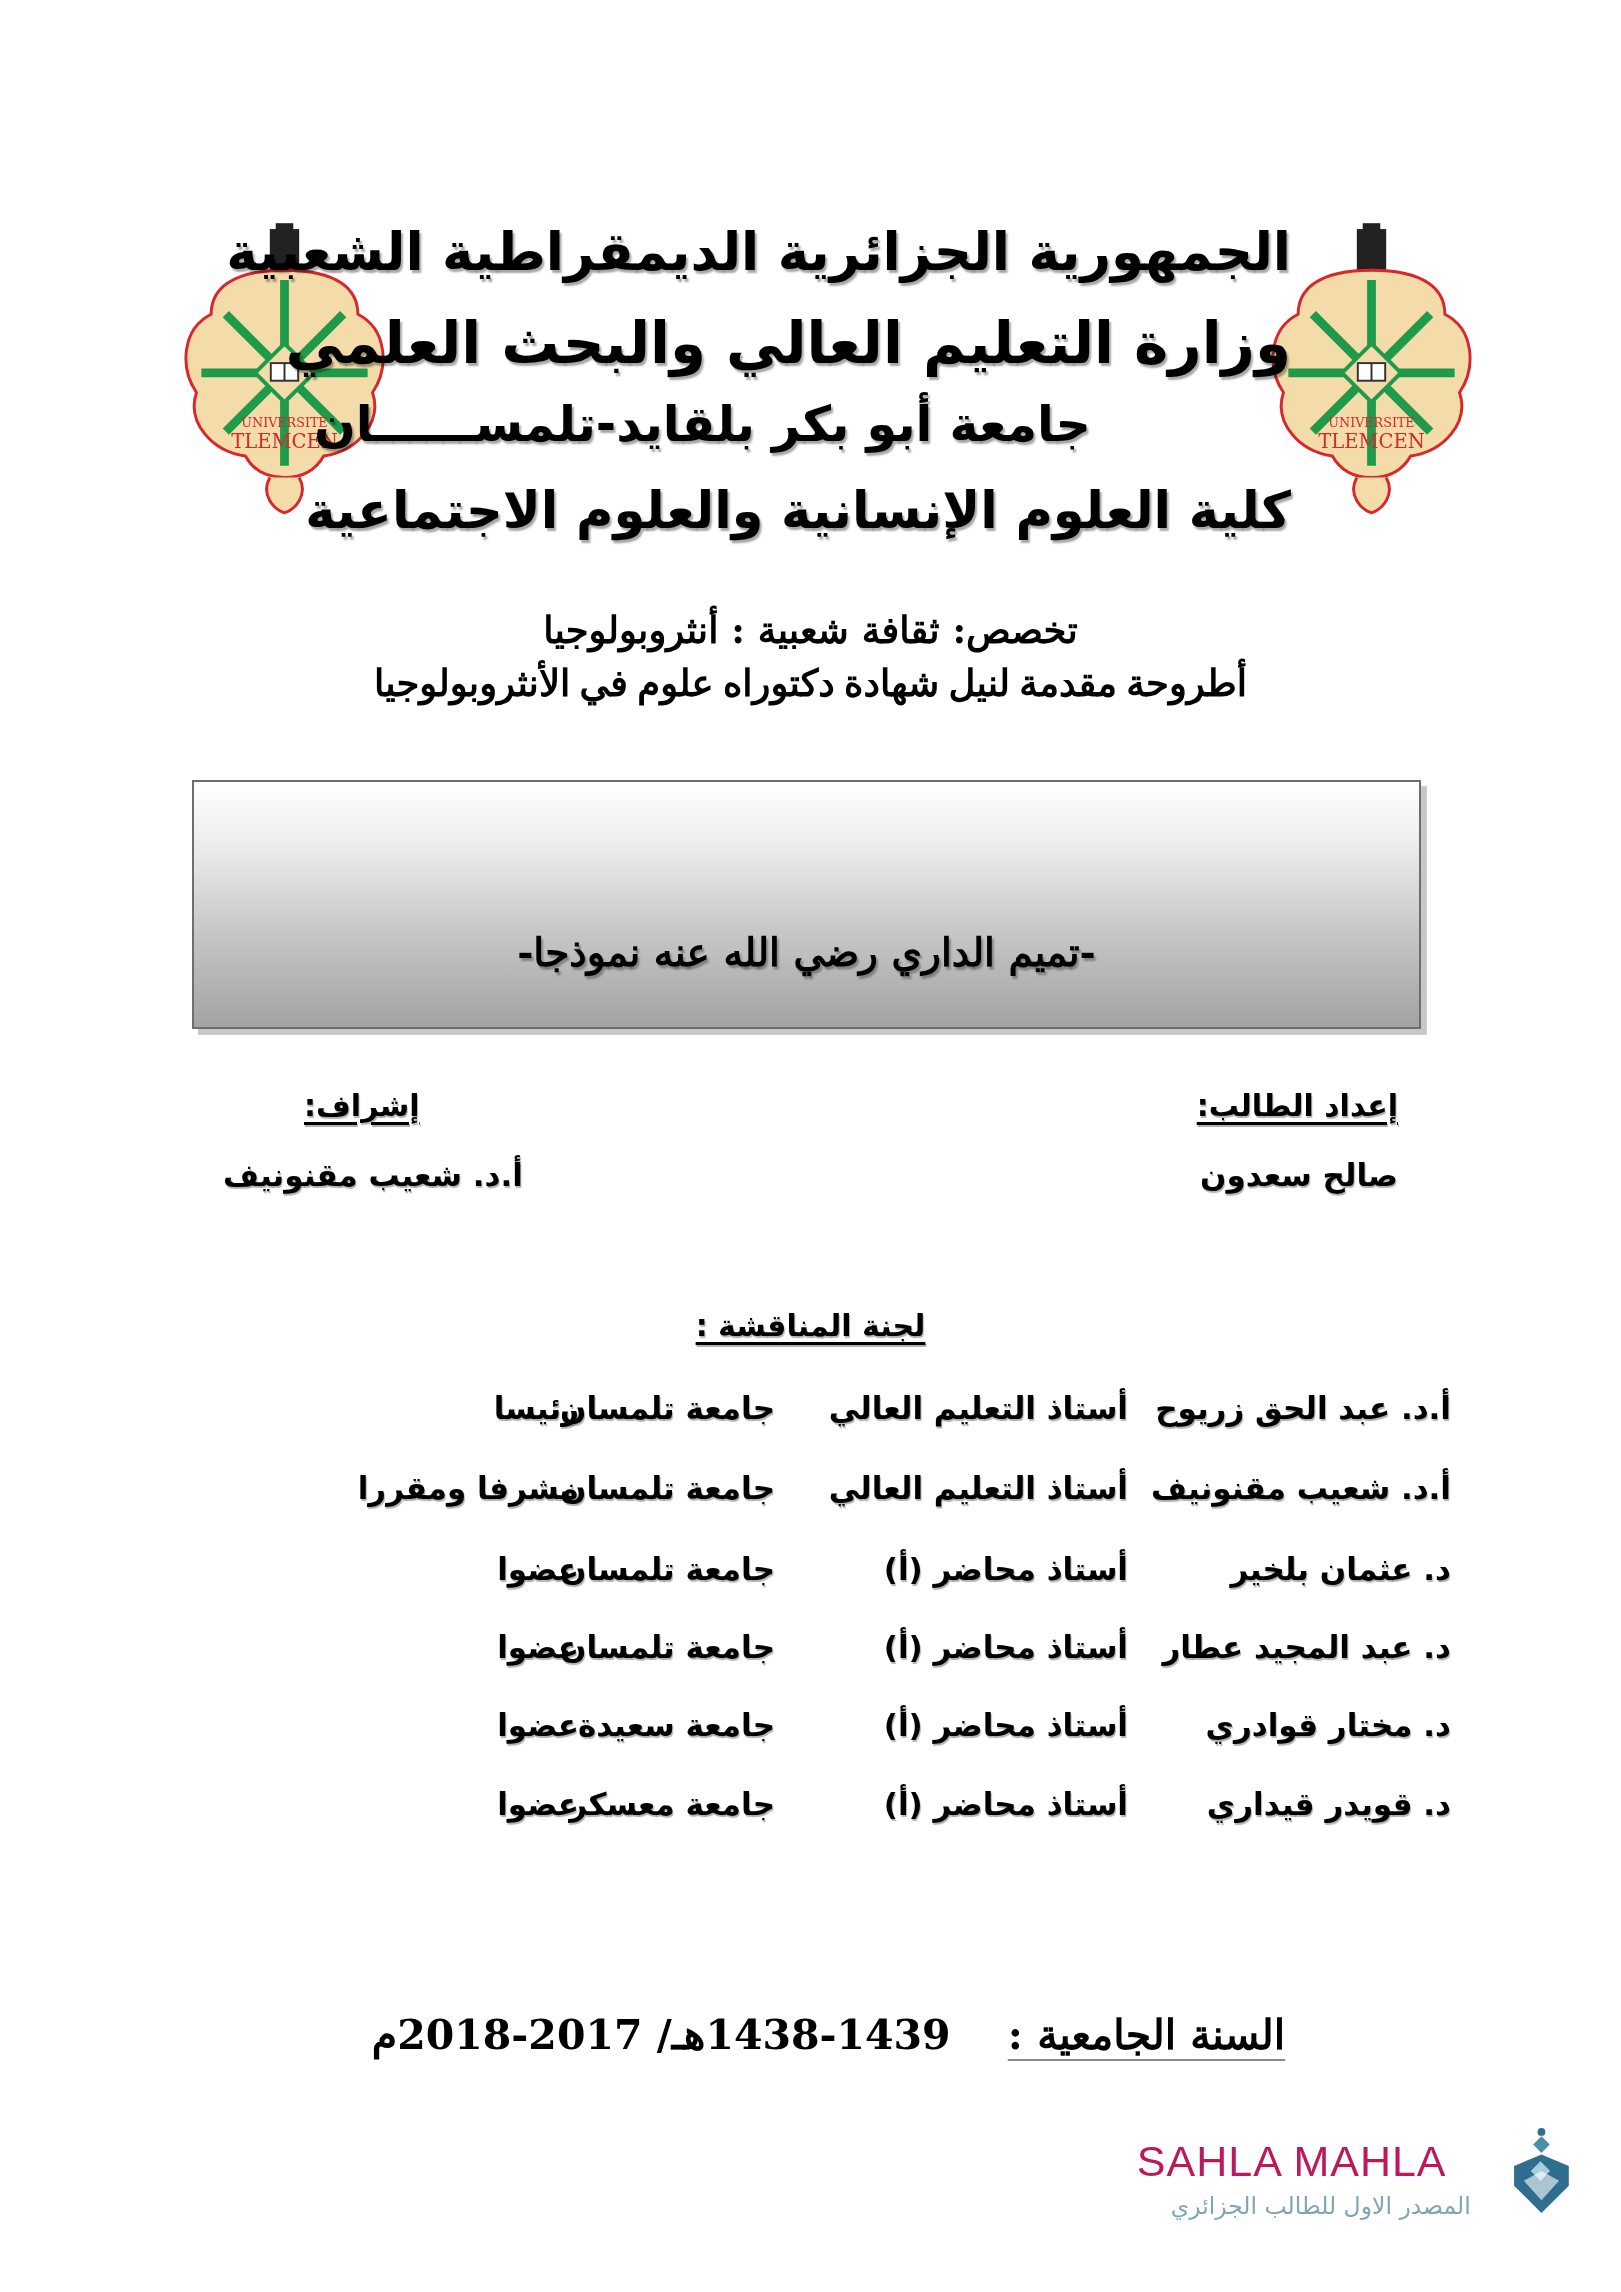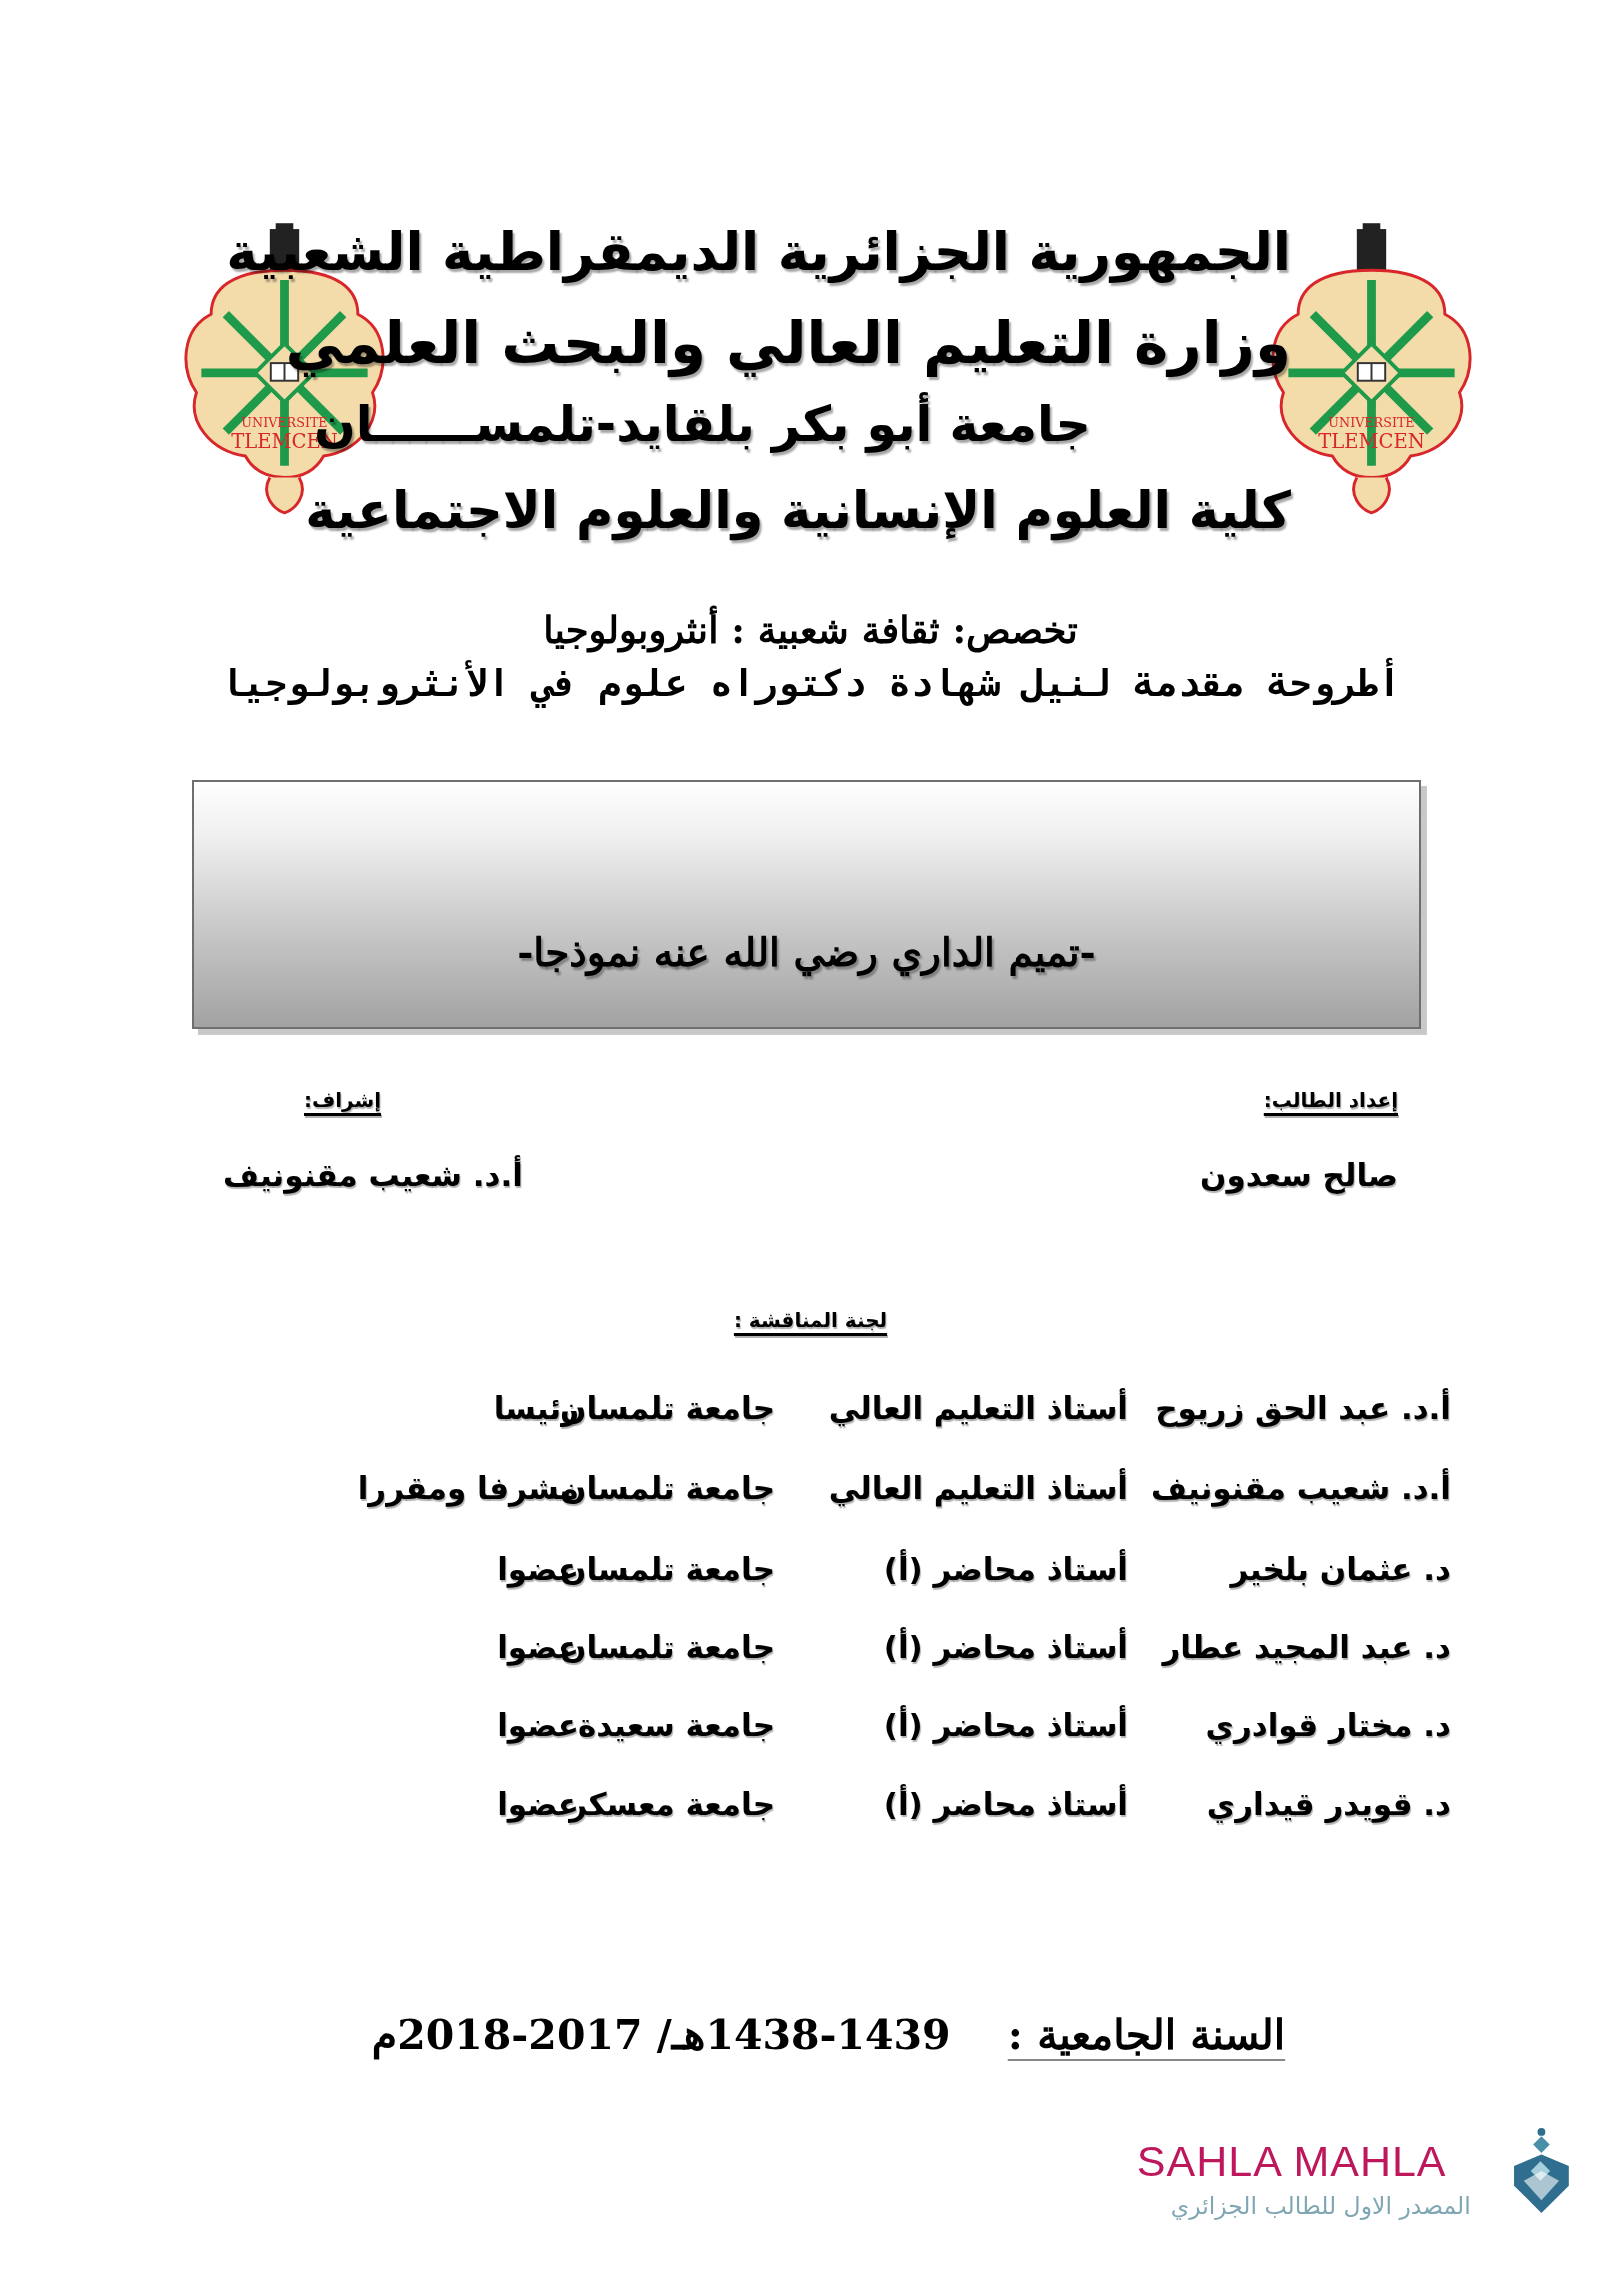--- a/index.html
+++ b/index.html
@@ -21,21 +21,21 @@
     #h1 { top: 191px; font-size: 53px; }
     #h2 { top: 279px; font-size: 58px; }
     #h3 { top: 366px; font-size: 49px; }
     #h4 { top: 451px; font-size: 51px; }
 
     .logo { width: 225px; height: 294px; }
     #logo-left { left: 172px; top: 221px; }
     #logo-right { left: 1259px; top: 221px; }
 
     .spec { top: 564px; font-size: 37px; font-weight: bold; font-family: "DejaVu Serif", serif; margin-top: 44px; }
-    .thesis { top: 662px; font-size: 37px; font-weight: bold; font-family: Liberation Mono, monospace; }
+    .thesis { top: 662px; font-size: 37px; font-weight: bold; font-family: Liberation Serif, serif; }
 
     
     #title-box {
       left: 192px; top: 780px; width: 1225px; height: 245px;
       border: 2.9px solid #6e6e6e;
       background: linear-gradient(to bottom, #ffffff 0%, #ededed 25%, #c8c8c8 60%, #a2a2a2 100%);
       box-shadow: 5.9px 5.9px 0 #c8c8c8;
     }
     #title-main {
       position: absolute; left: 0; right: 0; top: 33px; text-align: center;
@@ -43,21 +43,21 @@
       text-shadow: 2px 2.9px 2px rgba(0,0,0,0.35);
     }
     #title-sub {
       position: absolute; left: 0; right: 0; top: 147px; text-align: center;
       font-size: 39px; font-weight: bold; font-family: "DejaVu Serif", serif;
       text-shadow: 2px 2.9px 2px rgba(0,0,0,0.3);
     }
 
     
     .label-u {
-      font-size: 20px; font-weight: bold; text-decoration: underline;
+      font-size: 30px; font-weight: bold; text-decoration: underline;
       text-underline-offset: 5.9px; text-decoration-thickness: 2.9px;
       text-shadow: 1px 2px 1px rgba(0,0,0,0.3); white-space: nowrap;
     }
     .name-b {
       font-size: 31px; font-weight: bold; white-space: nowrap;
       text-shadow: 1px 2px 1px rgba(0,0,0,0.3);
     }
     #prep-label { right: 223px; top: 1088px; }
     #prep-name  { right: 223px; top: 1157px; }
     #sup-label  { left: 304px; top: 1088px; }

